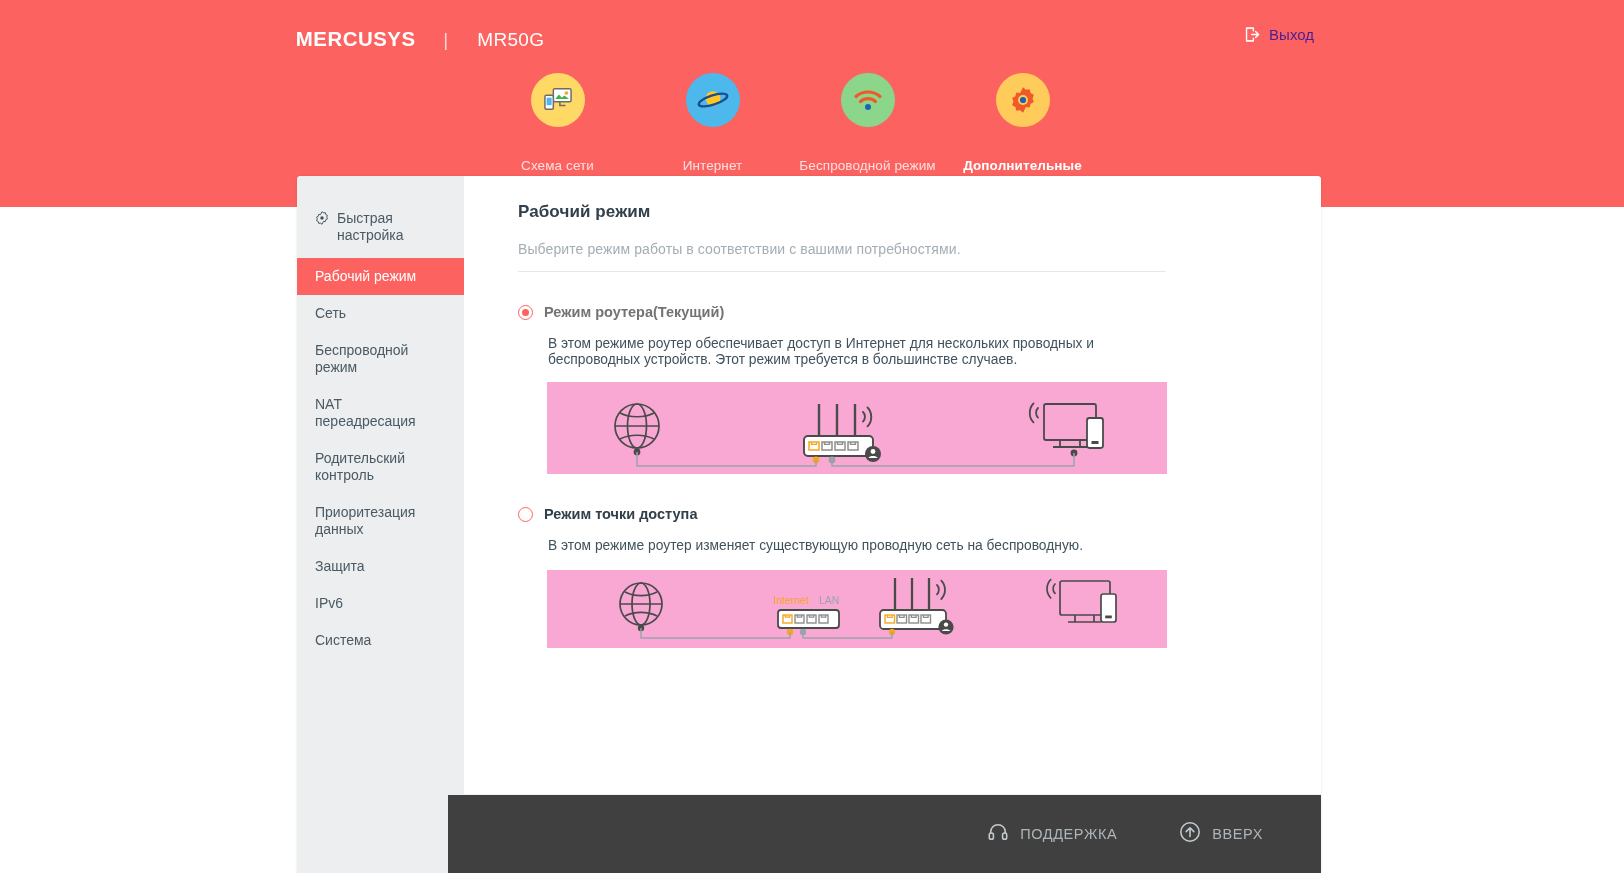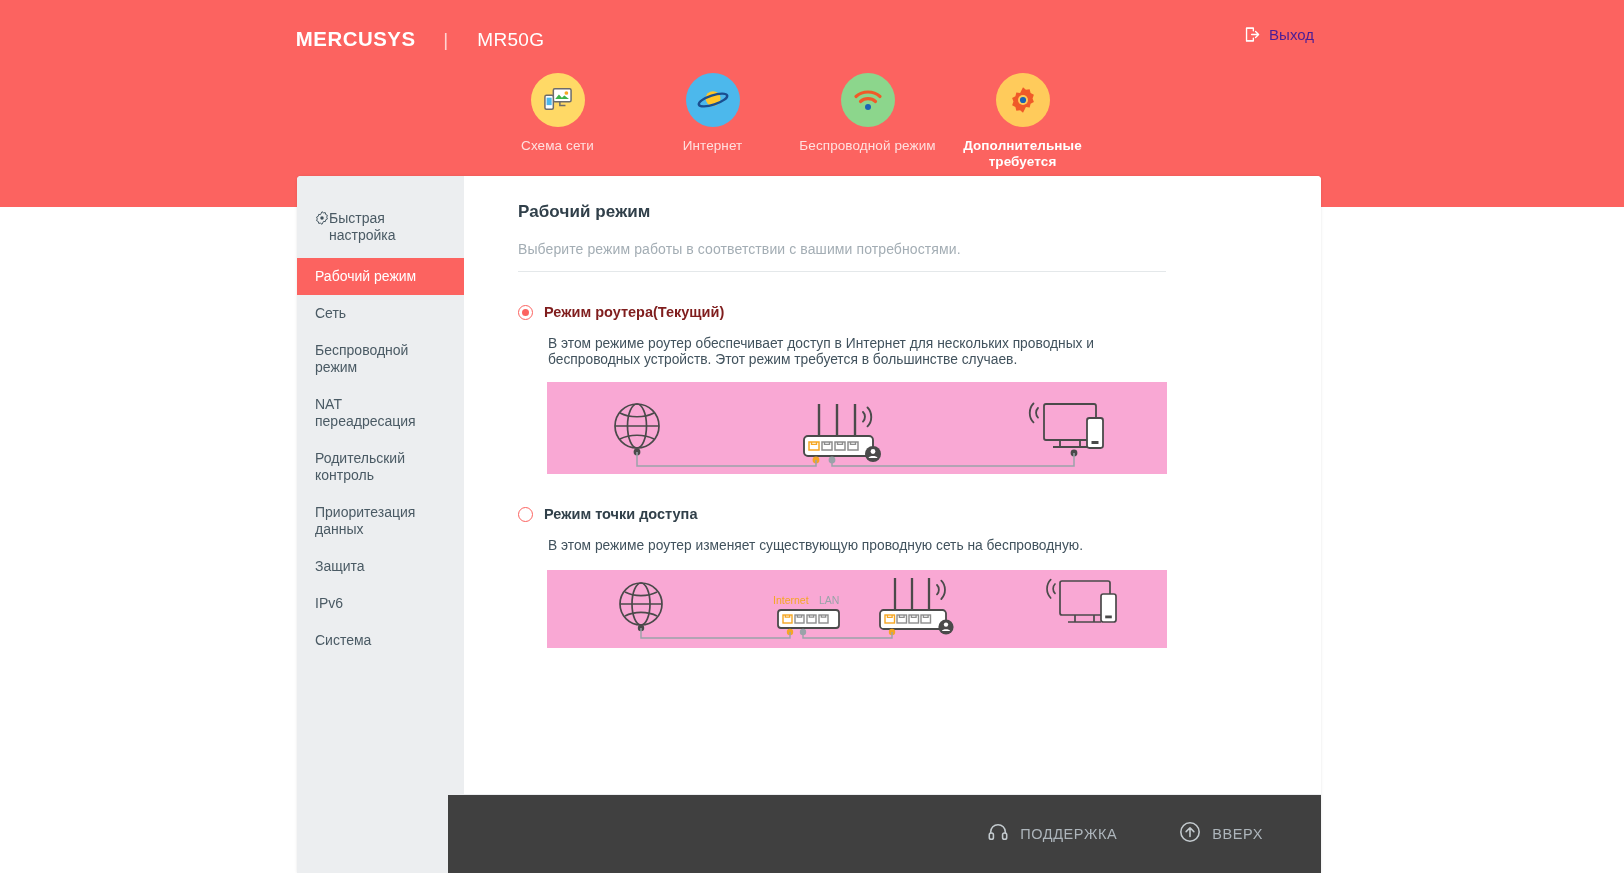--- a/index.html
+++ b/index.html
@@ -39,21 +39,21 @@
   }
   .logout-icon { width: 17px; height: 17px; display:block; }
 
   
   .topnav {
     position: absolute; left: 480px; top: 73px;
     display: flex; gap: 0px;
   }
   .nav-item {
     width: 155px; display:flex; flex-direction: column; align-items:center;
-    cursor: pointer; position: relative;
+    cursor: pointer; position: relative; gap: 20px;
   }
   .nav-circle {
     width: 54px; height: 54px; border-radius: 50%;
     display:flex; align-items:center; justify-content:center;
     margin-bottom: 11px;
   }
   .nav-label {
     color: #ffe0df; font-size: 13.5px; text-align:center; line-height: 16px;
     letter-spacing: .1px;
   }
@@ -78,21 +78,21 @@
   }
   .sidebar {
     width: 167px; background: #eceef0; flex: 0 0 167px;
     padding-top: 22px;
   }
   .side-item {
     padding: 10px 18px; font-size: 14px; color: #4a5a64;
     line-height: 17px; cursor: pointer;
   }
   .side-item.quick {
-    display:flex; align-items:flex-start; padding-top: 12px; padding-bottom: 14px;
+    display:flex; align-items:flex-start; gap:8px; padding-top: 12px; padding-bottom: 14px;
   }
   .side-item.active {
     background: #fc6360; color: #ffffff;
   }
   .gear-ico { flex: 0 0 14px; margin-top: 1px; }
 
   .content {
     flex: 1; background: #fff; position: relative;
     padding: 26px 36px 0 54px;
   }
@@ -109,21 +109,21 @@
   .radio {
     width: 15px; height: 15px; border-radius: 50%;
     border: 1.6px solid #fc6360; position: relative; flex: 0 0 15px;
     cursor: pointer;
   }
   .radio.checked::after {
     content:""; position:absolute; left: 3px; top: 3px;
     width: 7px; height: 7px; border-radius:50%; background: #fc6360;
   }
   .mode-title { font-size: 14.5px; font-weight: bold; }
-  .mode-title.sel { color:#7f1d1d; }
+  .mode-title.sel { color:#737373; }
   .mode-title.unsel { color:#31404a; }
   .mode-desc {
     margin-left: 30px; margin-top: 16px; font-size: 13.8px; color:#41525d;
     line-height: 16px; max-width: 560px;
   }
   .diagram {
     margin-left: 29px; margin-top: 14px;
     width: 620px; height: 92px; background:#f9a8d4;
     position: relative;
   }

